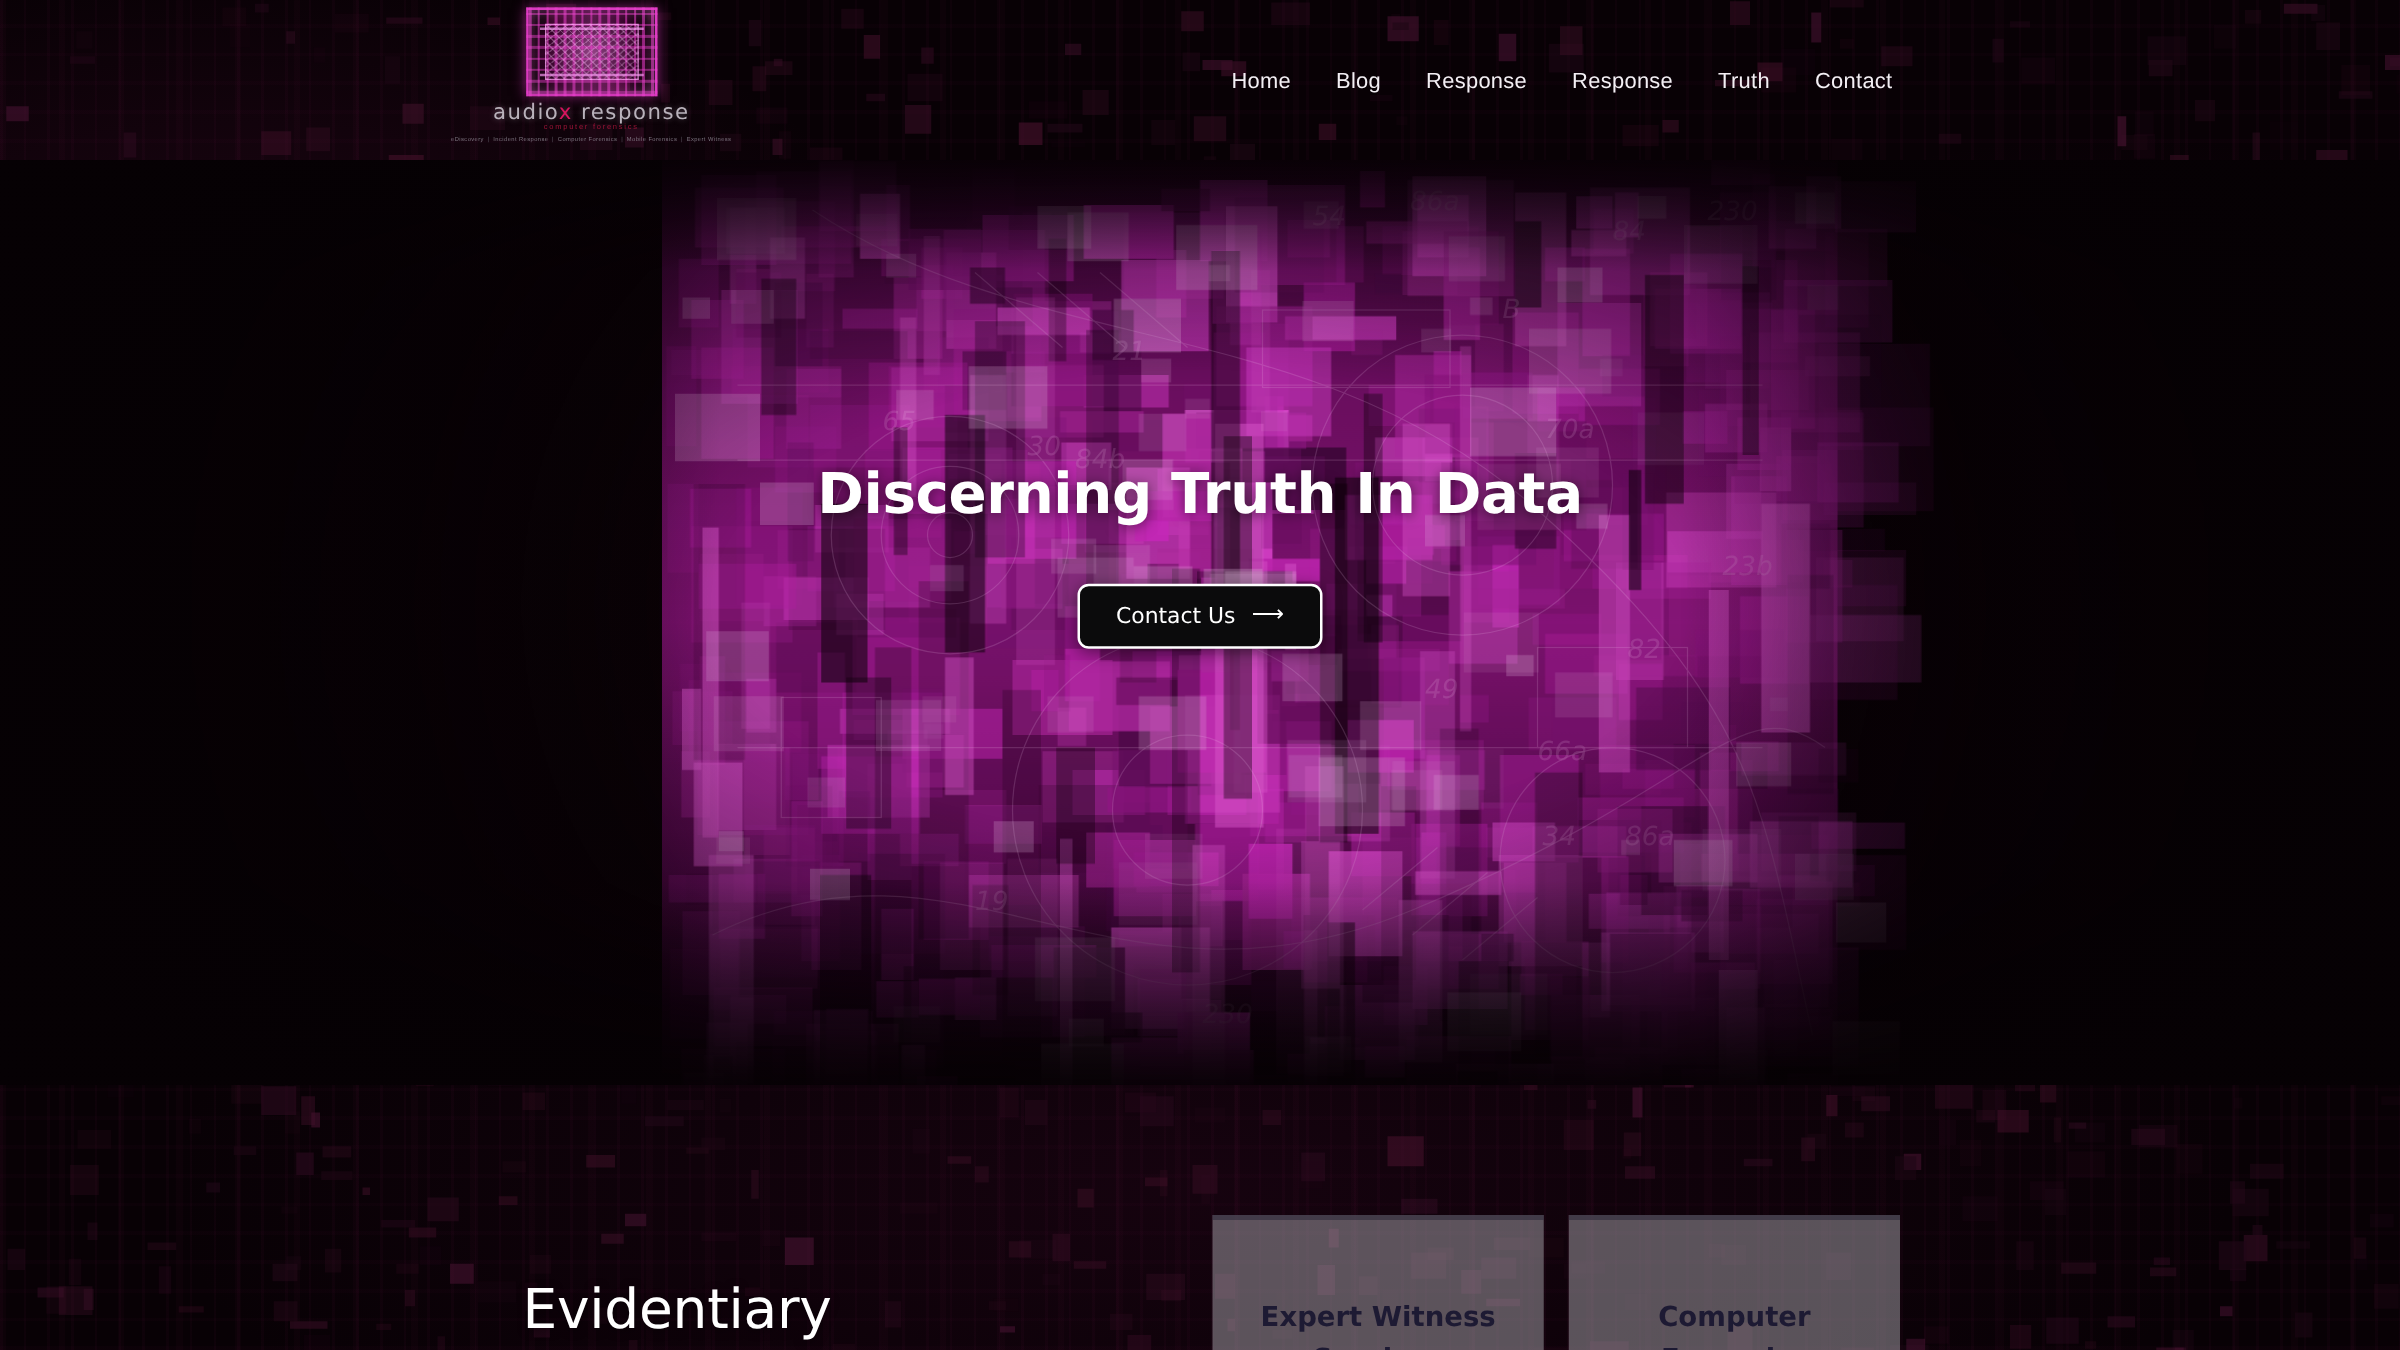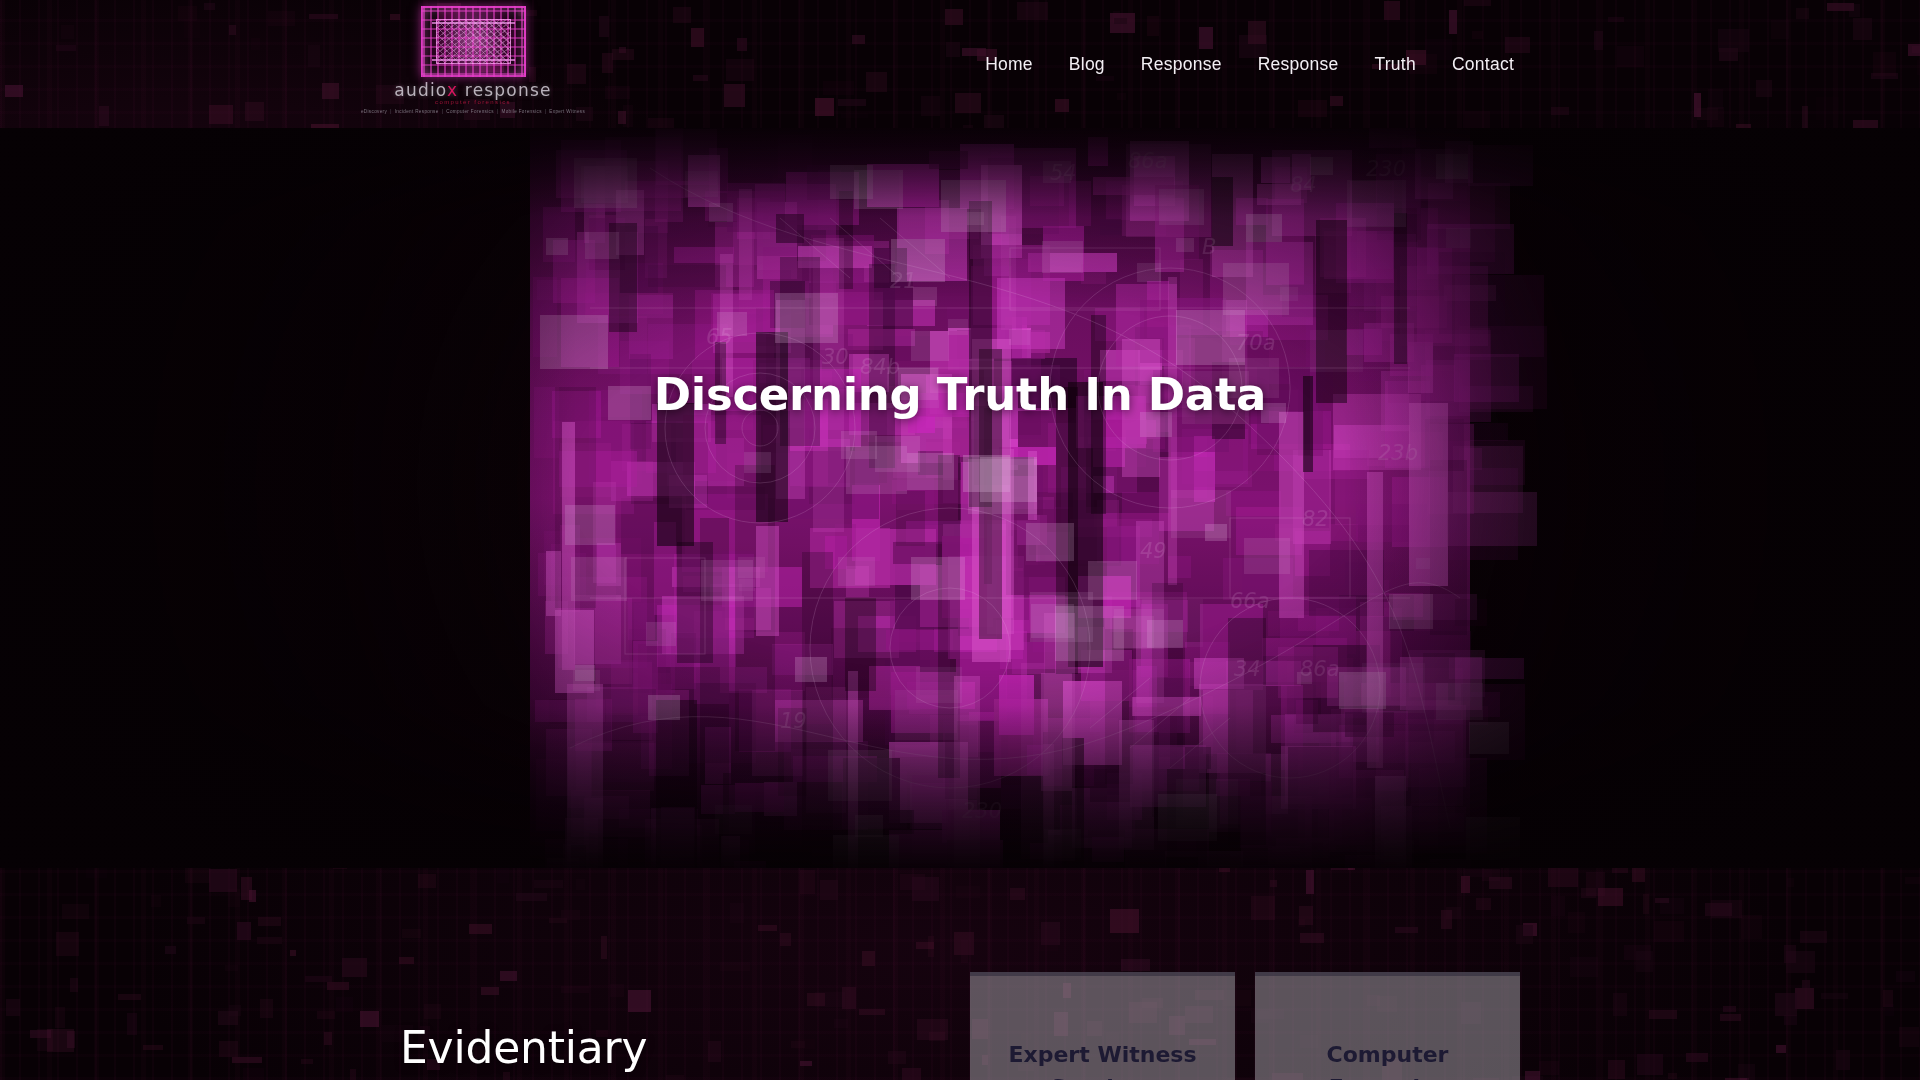--- a/index.html
+++ b/index.html
@@ -144,21 +144,21 @@
     box-shadow:0 3px 14px rgba(0,0,0,.5);
   }
   .cta .arrow{ font-size:18px; line-height:1; transform:translateY(-1px); }
 
   
   .bottom{
     position:absolute; top:868px; left:0; width:1920px; height:212px;
     overflow:hidden;
   }
   .evidentiary{
-    position:absolute; left:400px; top:1022px;
+    position:absolute; left:418px; top:1022px;
     font-size:44px; color:#ffffff; font-weight:normal;
     letter-spacing:-.2px; z-index:30;
     font-family:"DejaVu Sans", sans-serif;
     text-shadow:0 2px 8px rgba(0,0,0,.5);
   }
   .cards{ position:absolute; left:970px; top:972px; z-index:30; display:flex; gap:20px; }
   .card{
     width:265px; height:200px;
     background:rgba(168,163,172,.50);
     border-top:4px solid rgba(44,40,58,.55);
@@ -1865,20 +1865,26 @@
           <text x="770" y="548">86a</text>
             <text x="432" y="690">230</text>
             <text x="250" y="600">19</text>
         </g>
       </svg>
       <div class="hero-vignette"></div>
     </div>
 
     <div class="hero-content">
       <h1 class="hero-title">Discerning Truth In Data</h1>
+      <div class="cta-wrap">
+        <button class="cta">
+          <span>Contact Us</span>
+          <span class="arrow">⟶</span>
+        </button>
+      </div>
     </div>
   </section>
 
   <section class="bottom"></section>
 
   <h2 class="evidentiary">Evidentiary</h2>
 
   <div class="cards" id="cards">
       <div class="card">
         <div class="card-title">Expert Witness Services</div>

